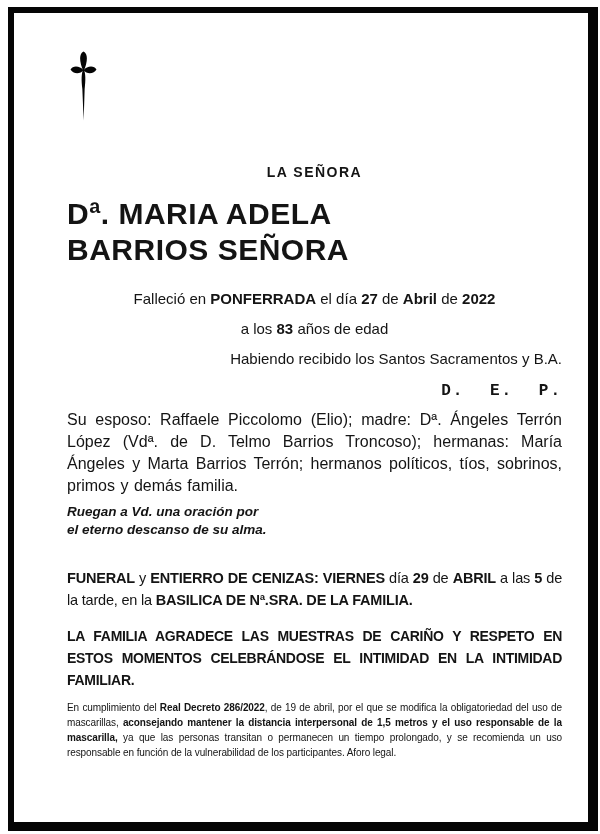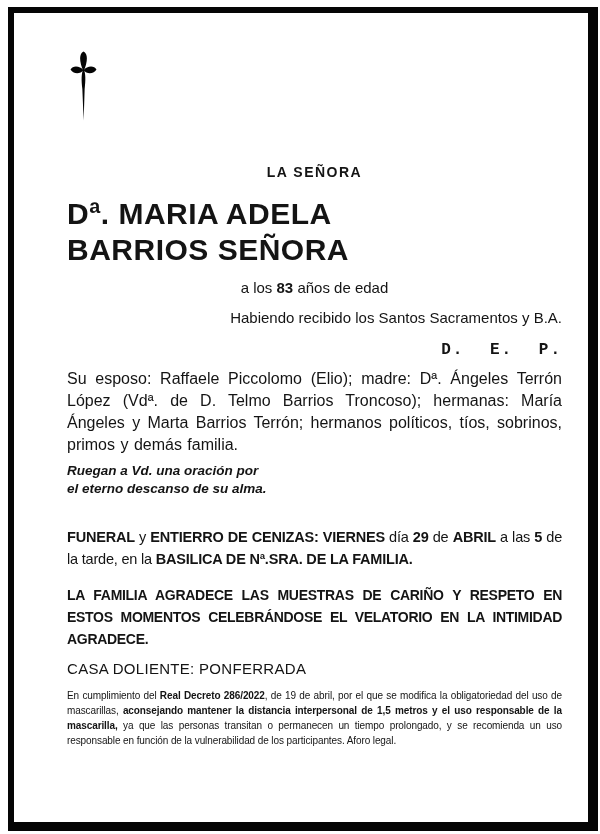--- a/index.html
+++ b/index.html
@@ -77,33 +77,33 @@
           <path d="M38,27 C35,21 25,21.5 20,28 C25,34.5 35,33 38,27 Z"></path>
           <path d="M20,25 C23.2,33 23,42 21.6,54 L20.2,98 L18.4,54 C17,42 16.8,33 20,25 Z"></path>
         </g>
       </svg>
     </div>
 
     <p class="honorific">LA SEÑORA</p>
 
     <h1 class="deceased-name"><span>Dª. MARIA ADELA</span><br><span>BARRIOS SEÑORA</span></h1>
 
+    <p class="death-line"><span>Falleció en </span><b>PONFERRADA</b><span> el día </span><b>27</b><span> de </span><b>Abril</b><span> de </span><b>2022</b></p>
 
     <p class="age-line"><span>a los </span><b>83</b><span> años de edad</span></p>
 
     <p class="sacraments">Habiendo recibido los Santos Sacramentos y B.A.</p>
 
     <p class="dep">D. E. P.</p>
 
     <p class="family-par">Su esposo: Raffaele Piccolomo (Elio); madre: Dª. Ángeles Terrón López (Vdª. de D. Telmo Barrios Troncoso); hermanas: María Ángeles y Marta Barrios Terrón; hermanos políticos, tíos, sobrinos, primos y demás familia.</p>
 
     <p class="prayer"><span>Ruegan a Vd. una oración por</span><br><span>el eterno descanso de su alma.</span></p>
 
     <p class="funeral"><b>FUNERAL</b><span> y </span><b>ENTIERRO DE CENIZAS: VIERNES</b><span> día </span><b>29</b><span> de </span><b>ABRIL</b><span> a las </span><b>5</b><span> de la tarde, en la </span><b>BASILICA DE Nª.SRA. DE LA FAMILIA.</b></p>
 
-    <p class="thanks">LA FAMILIA AGRADECE LAS MUESTRAS DE CARIÑO Y RESPETO EN ESTOS MOMENTOS CELEBRÁNDOSE EL VELATORIO EN LA INTIMIDAD AGRADECE.</p>
+    <p class="thanks">LA FAMILIA AGRADECE LAS MUESTRAS DE CARIÑO Y RESPETO EN ESTOS MOMENTOS CELEBRÁNDOSE EL INTIMIDAD EN LA INTIMIDAD FAMILIAR.</p>
 
-    <p class="casa">CASA DOLIENTE: PONFERRADA</p>
 
     <p class="legal"><span>En cumplimiento del </span><b>Real Decreto 286/2022</b><span>, de 19 de abril, por el que se modifica la obligatoriedad del uso de mascarillas, </span><b>aconsejando mantener la distancia interpersonal de 1,5 metros y el uso responsable de la mascarilla,</b><span> ya que las personas transitan o permanecen un tiempo prolongado, y se recomienda un uso responsable en función de la vulnerabilidad de los participantes. Aforo legal.</span></p>
 
   </div>
 </div>
 
 </body></html>

